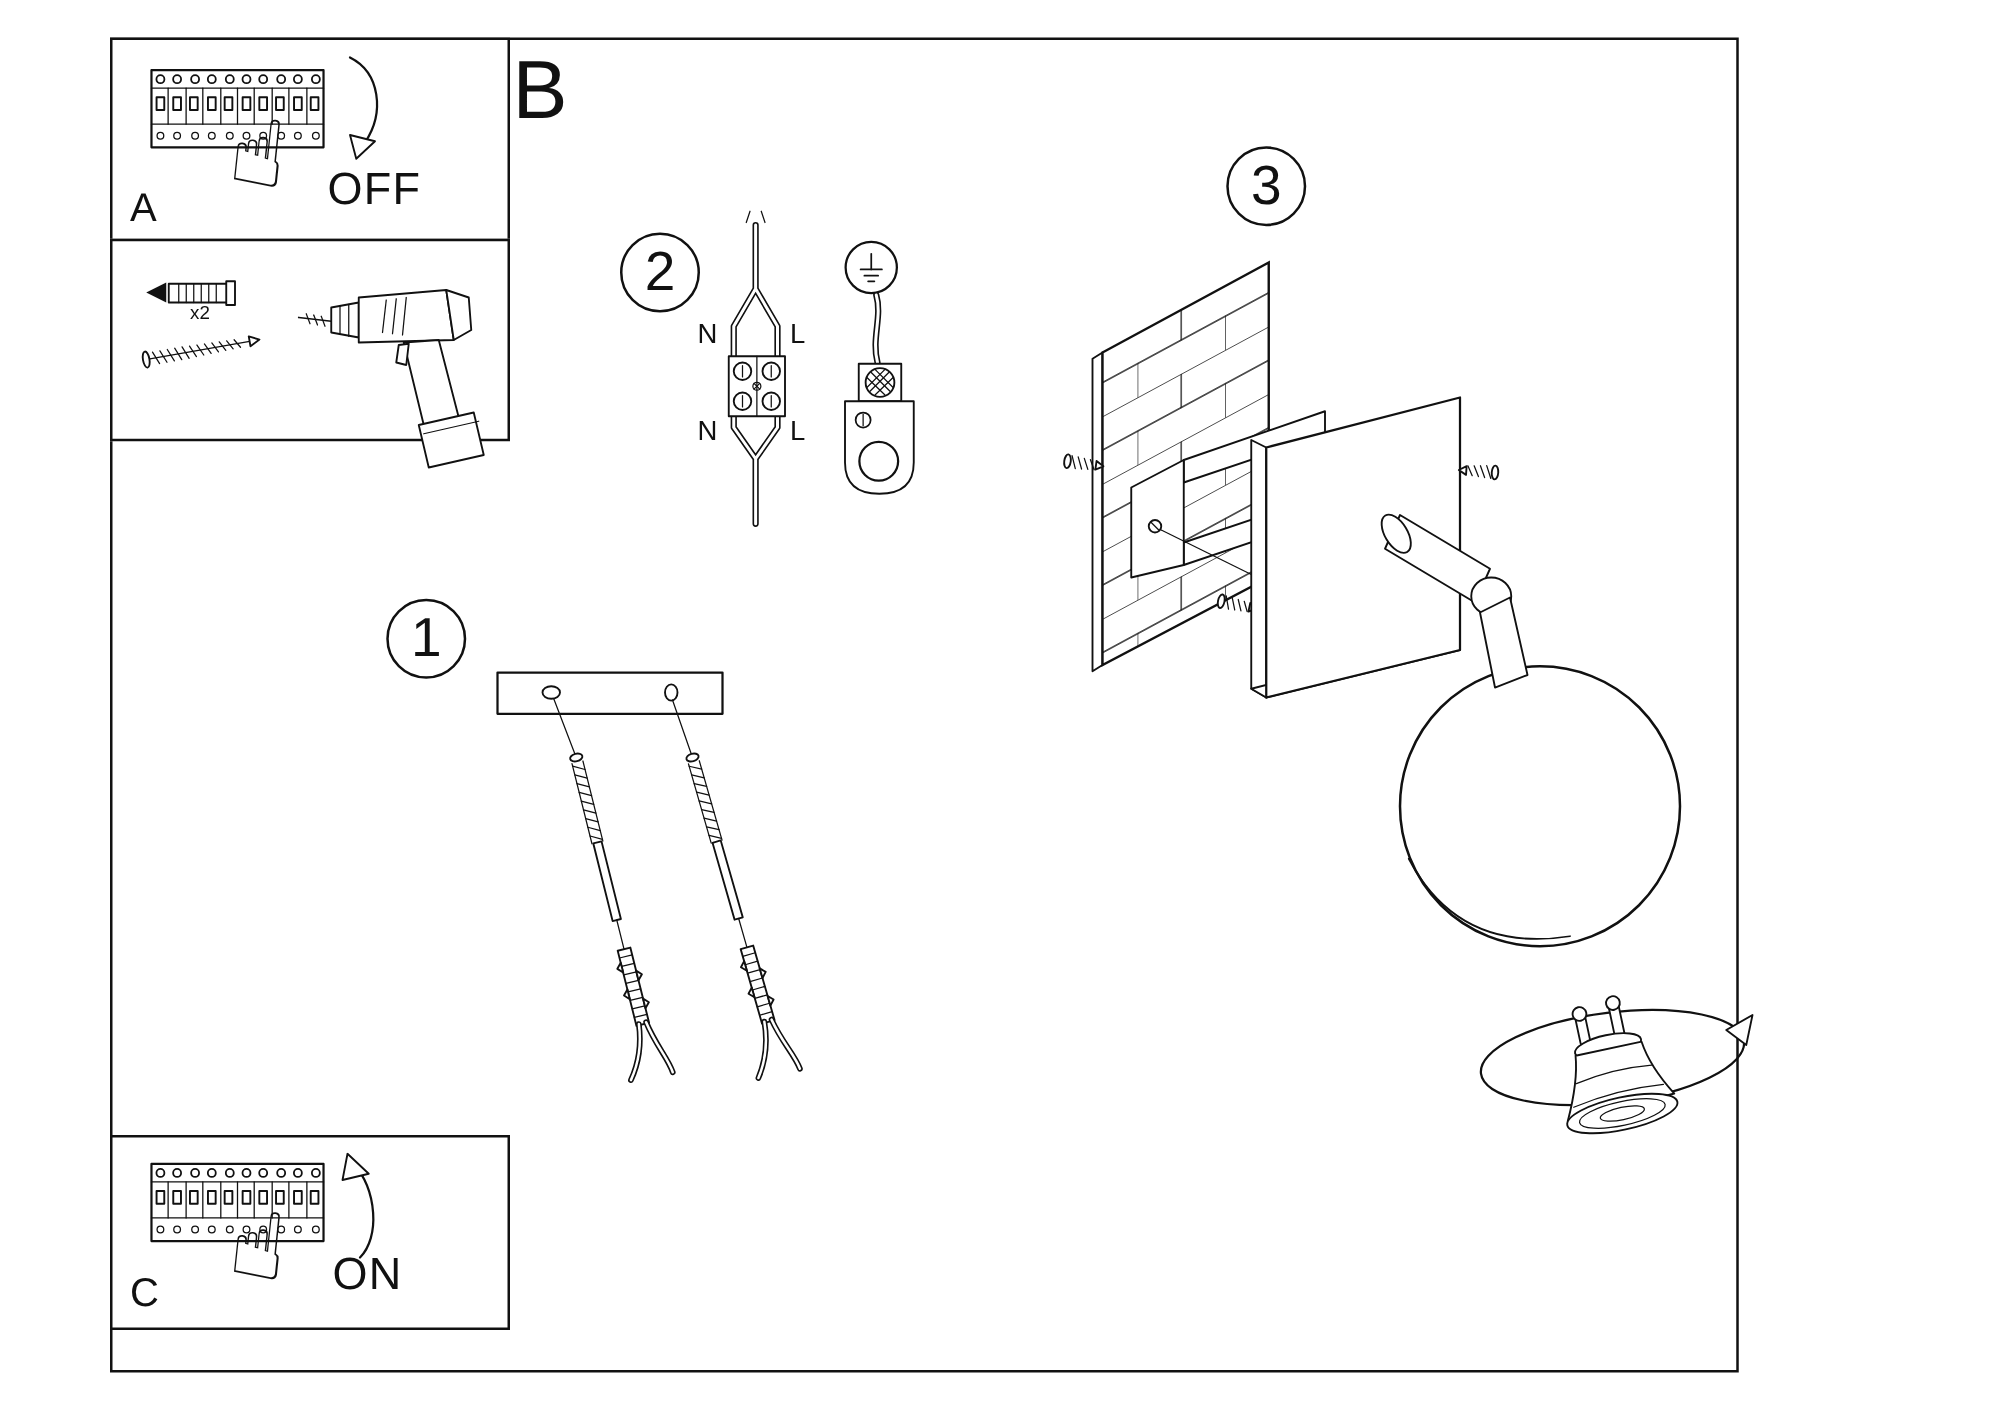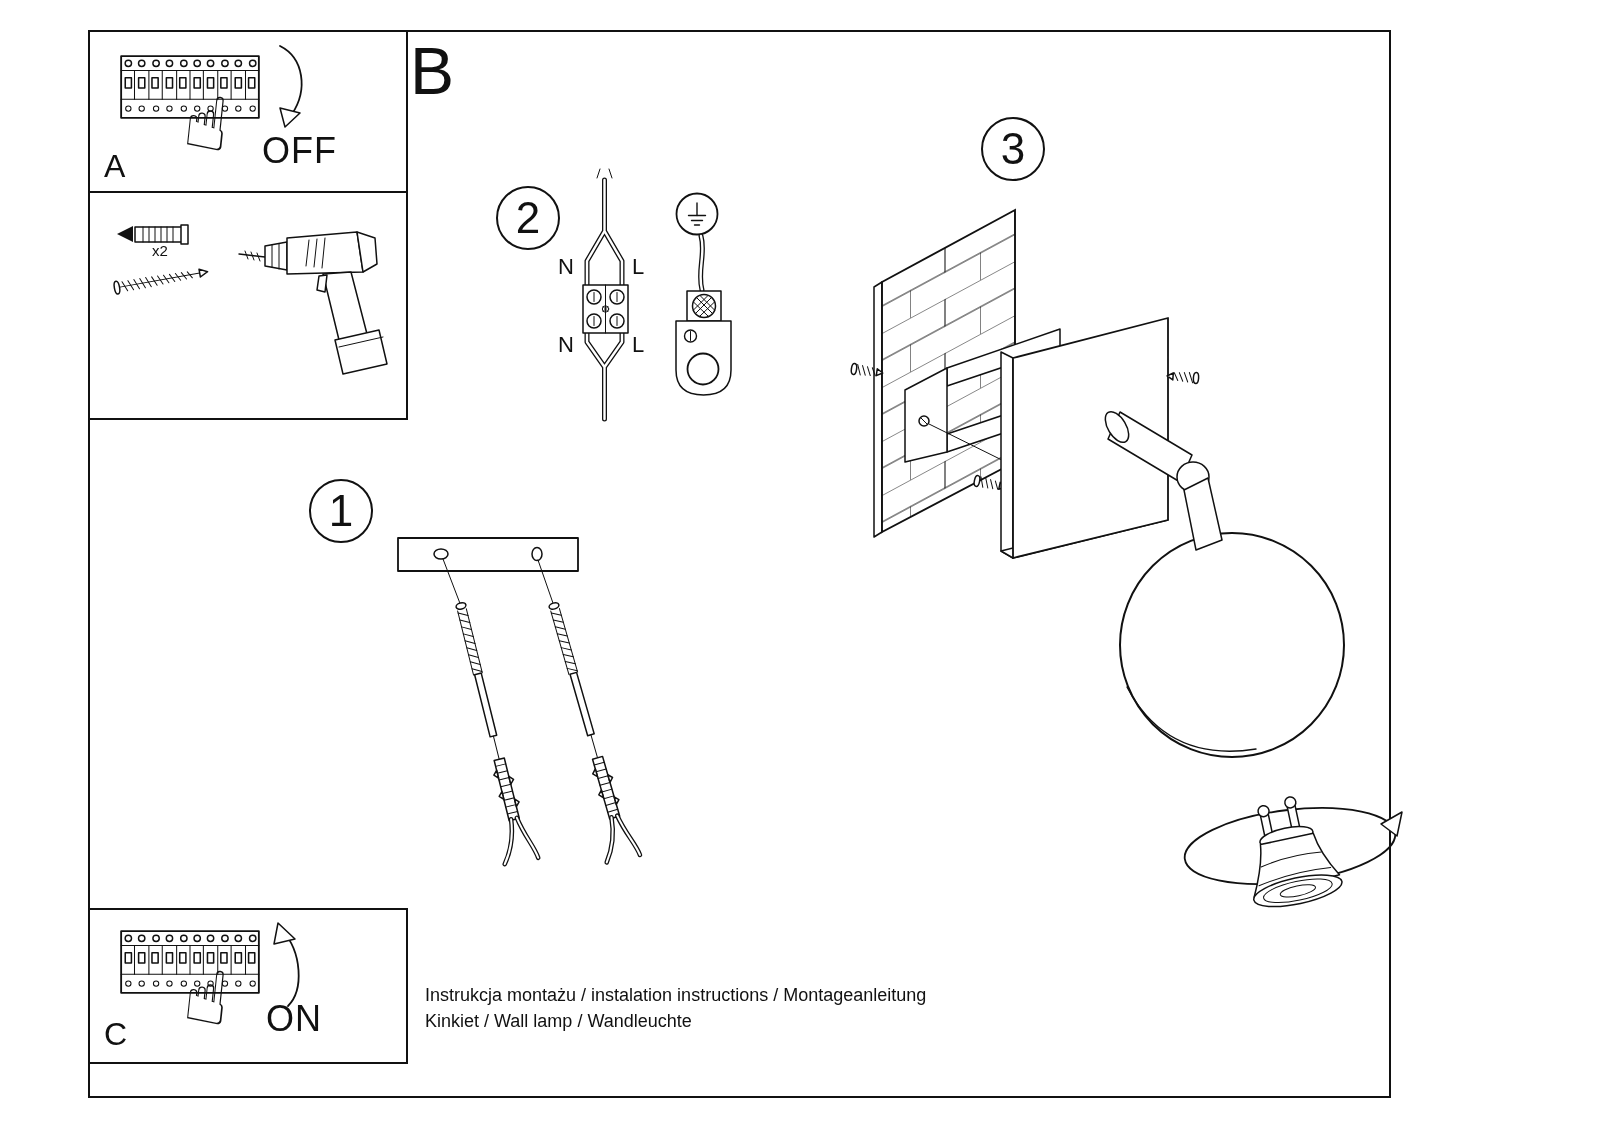--- a/index.html
+++ b/index.html
@@ -3,21 +3,21 @@
 <meta charset="utf-8">
 <style>
   * { margin:0; padding:0; box-sizing:border-box; }
   html,body { width:1600px; height:1130px; background:#fff;
     font-family:"Liberation Sans","DejaVu Sans",sans-serif; color:#111; }
   .stage { position:absolute; left:0; top:0; width:1600px; height:1130px; background:#fff; overflow:hidden; }
   .abs { position:absolute; }
   .frame { left:88px; top:30px; width:1303px; height:1068px; border:2px solid #111; }
   .box { border:2px solid #111; background:#fff; }
   .boxA { left:88px; top:30px; width:320px; height:163px; }
-  .boxT { left:88px; top:191px; width:320px; height:229px; }
+  .boxT { left:88px; top:191px; width:320px; height:162px; }
   .boxC { left:88px; top:908px; width:320px; height:156px; }
   .step-letter { font-size:32px; }
   .state-label { font-size:36px; letter-spacing:1px;text-align:right; }
   .letter-big { font-size:66px; line-height:1; }
   .circle-num { width:64px; height:64px; border:2.5px solid #111; border-radius:50%;
      display:flex; align-items:center; justify-content:center; font-size:44px; background:#fff; }
   .nl { font-size:22px; }
   .qty { font-size:15px; }
   .caption { font-size:18px; line-height:26px; }
   .hand { font-family:"DejaVu Sans",sans-serif; font-size:74px; line-height:1; transform:rotate(6deg); }
@@ -356,18 +356,14 @@
       <path d="M-27,-44 C-29,-26 -38,-6 -44,6 L44,2 C37,-10 29,-26 27,-44 Z" class="kw"></path>
       <path d="M-31,-22 Q0,-28 31,-24" class="kt"></path>
       <path d="M-37,-4 Q0,-11 37,-7" class="kt"></path>
       <ellipse cx="0" cy="9" rx="45" ry="13" class="kw"></ellipse>
       <ellipse cx="0" cy="9" rx="35" ry="9.5" class="kt"></ellipse>
       <ellipse cx="0" cy="9" rx="18" ry="5" class="kt"></ellipse>
     </g>
     <polygon points="1381,824 1402,812 1397,836" class="kw"></polygon>
   </svg>
 
-  <div class="abs" style="left:425px; top:982px">
-    <div class="caption">Instrukcja montażu / instalation instructions / Montageanleitung</div>
-    <div class="caption">Kinkiet / Wall lamp / Wandleuchte</div>
-  </div>
 
 </div>
 
 </body></html>

